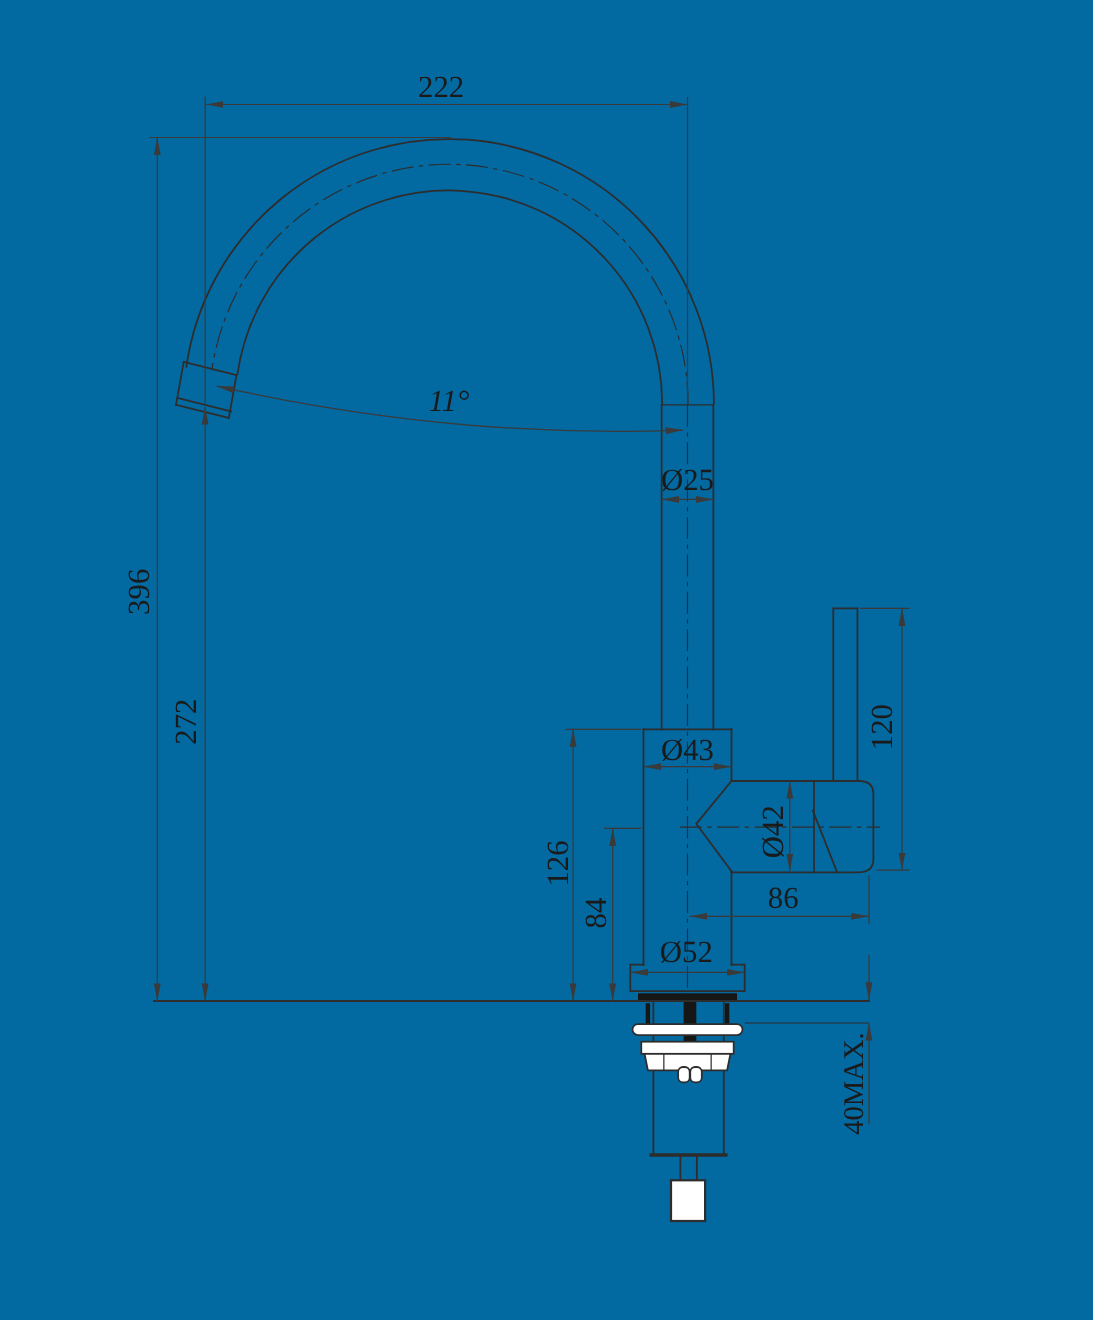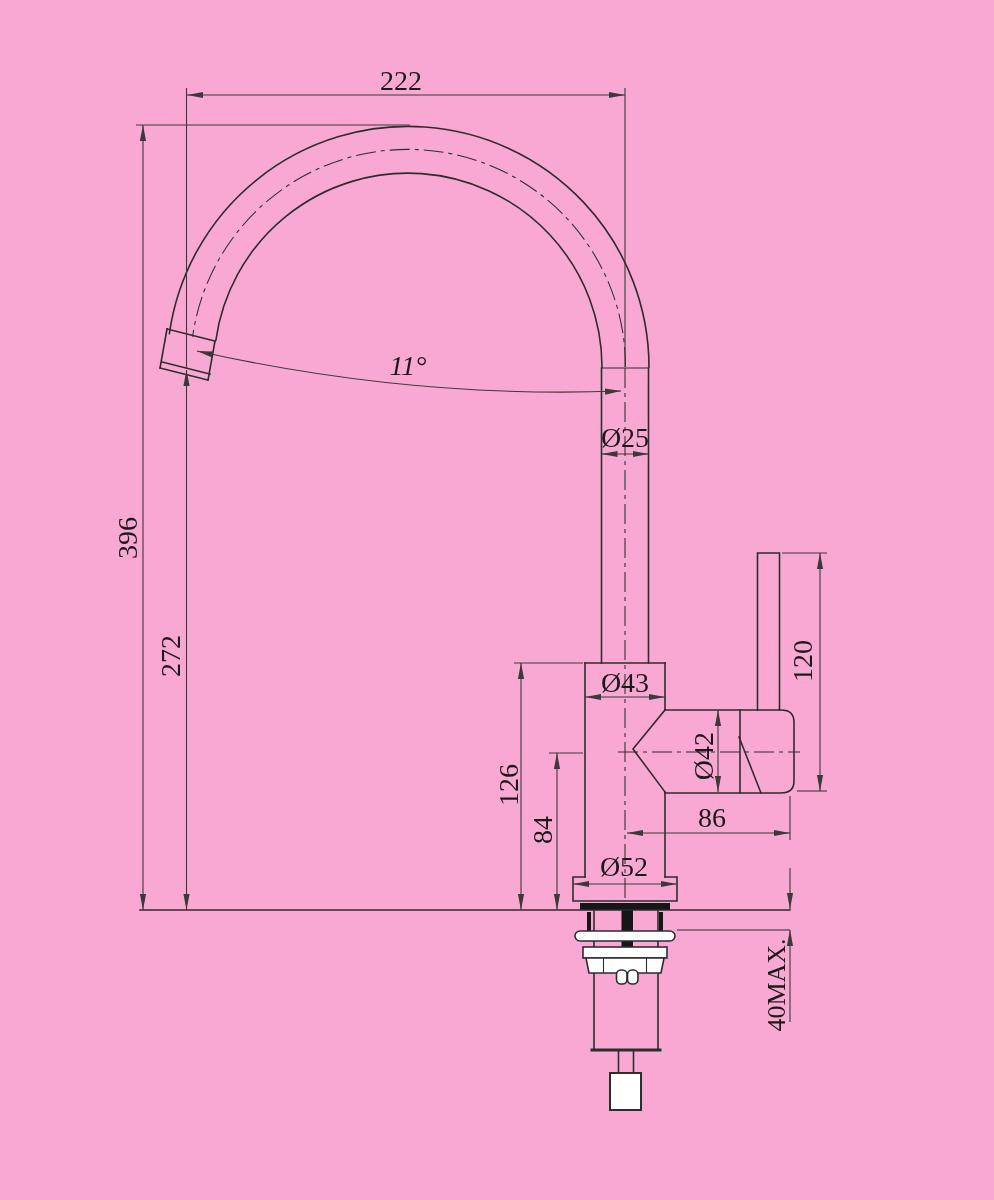--- a/index.html
+++ b/index.html
@@ -1,19 +1,19 @@
 <!DOCTYPE html>
 <html><head>
 <meta charset="utf-8">
 <style>
   html,body{margin:0;padding:0;background:#ffffff;}
   .sheet{
     position:relative;
     width:994px;height:1200px;
-    background:#f9a8d4;
+    background:#0369a1;
     font-family:"Liberation Serif", serif;
     overflow:hidden;
   }
   svg{position:absolute;left:0;top:0;}
   .outline{stroke:#2d2d2d;stroke-width:1.6;fill:none;stroke-linecap:square;}
   .thin{stroke:#2d2d2d;stroke-width:1.1;fill:none;}
   .dim{stroke:#3a3a3a;stroke-width:1.1;fill:none;}
   .dim2{marker-start:url(#arr);marker-end:url(#arr);}
   .dimE{marker-end:url(#arr);}
   .dimS{marker-start:url(#arr);}

